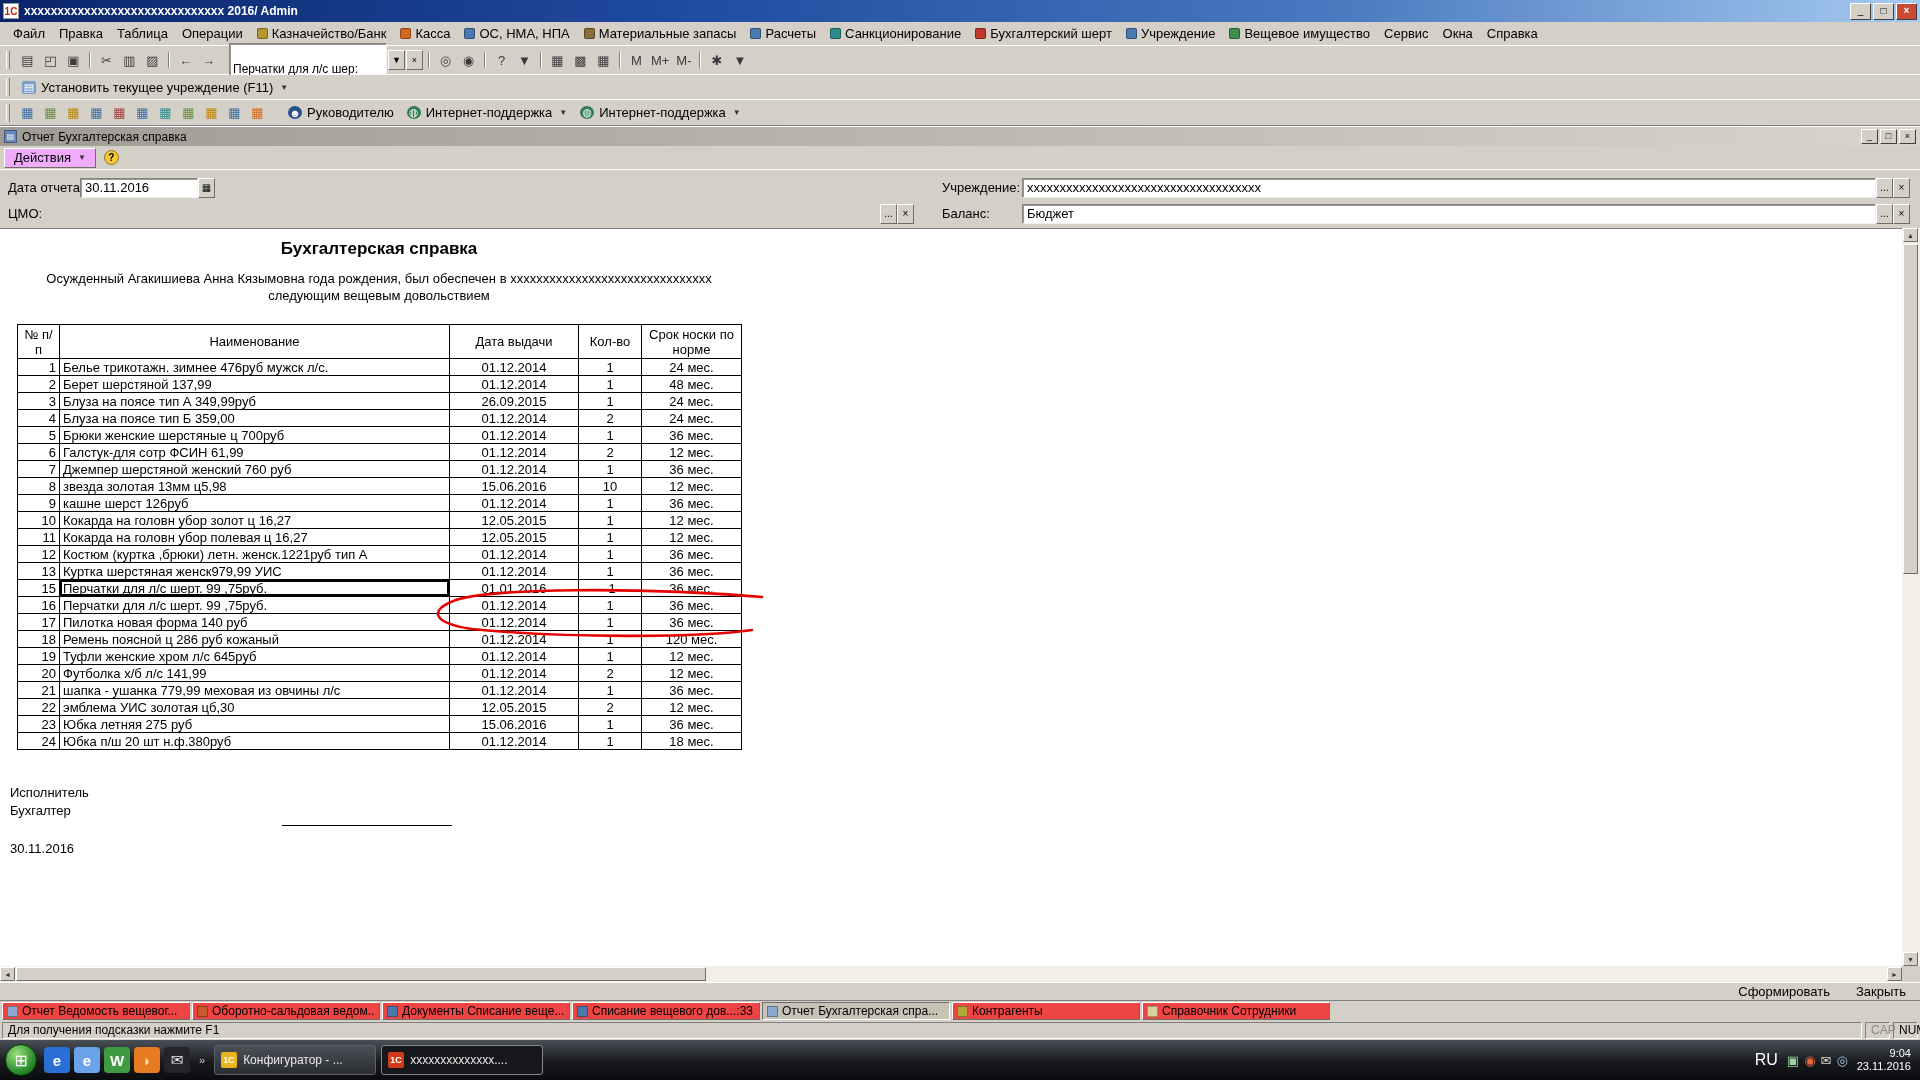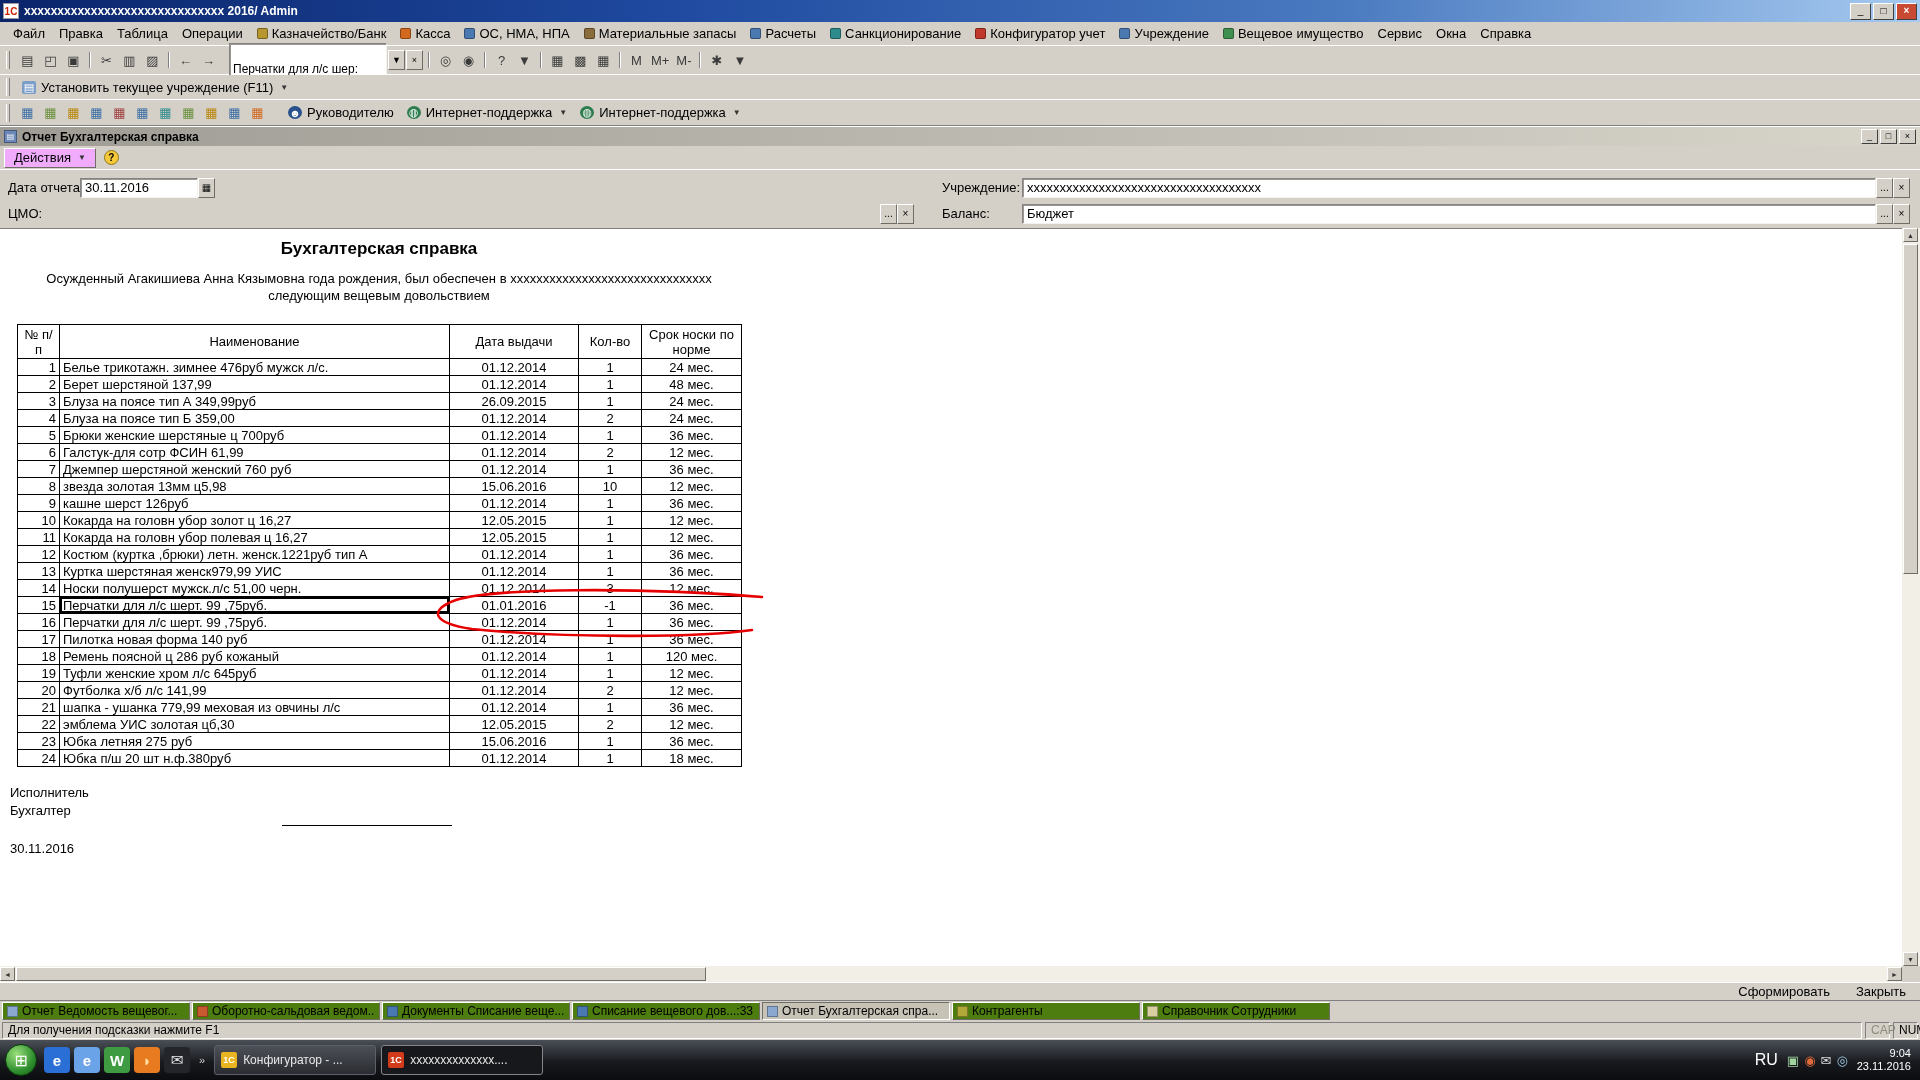--- a/index.html
+++ b/index.html
@@ -25,21 +25,21 @@
 .tbtn{min-width:23px;height:22px;display:flex;align-items:center;justify-content:center;font-size:13px;color:#3a3a3a;padding:0 3px;position:relative;flex:none}
 .tbtn.grp{margin-left:10px}
 .tbtn.grp::before{content:"";position:absolute;left:-6px;top:3px;height:16px;border-left:1px solid #808080;border-right:1px solid #fff}
 .combo{width:158px;height:25px;background:#fff;border:1px solid;border-color:#848284 #f4f2ec #f4f2ec #848284;box-shadow:inset 1px 1px 0 #9a9890;font-size:12px;line-height:18px;padding:16px 3px;white-space:nowrap;overflow:hidden;margin-left:8px;flex:none}
 .sqbtn{width:17px;height:20px;background:#d4d0c8;border:1px solid;border-color:#fff #6f6d66 #6f6d66 #fff;font-size:9px;display:flex;align-items:center;justify-content:center;flex:none}
 .tb-label{display:flex;align-items:center;gap:5px;padding:0 6px;white-space:nowrap}
 .tb-ico{width:14px;height:13px;border-radius:2px;display:inline-flex;align-items:center;justify-content:center;font-size:11px;flex:none}
 .caret{font-size:8px;color:#333;margin-left:2px}
 
 #doctitle{position:absolute;left:0;top:126px;width:1920px;height:20px;background:linear-gradient(90deg,#9e9c94,#d8d5cb);display:flex;align-items:center;gap:5px;padding:0 4px;border-top:1px solid #fff}
-#doctitle .dtext{flex:1;font-size:12px;font-weight:bold;white-space:nowrap;overflow:hidden}
+#doctitle .dtext{flex:1;font-size:12px;font-weight:normal;white-space:nowrap;overflow:hidden}
 .dico{width:13px;height:13px;background:#6b88b8;border:1px solid #44597c;display:flex;align-items:center;justify-content:center;color:#fff;font-size:8px;flex:none}
 .dbtn{width:17px;height:15px;background:#d4d0c8;border:1px solid;border-color:#fff #404040 #404040 #fff;font-size:9px;line-height:12px;text-align:center}
 #actionsbar{position:absolute;left:0;top:146px;width:1920px;height:24px;background:#d4d0c8;display:flex;align-items:center;padding-left:4px;border-bottom:1px solid #fff}
 .act-btn{display:flex;align-items:center;gap:5px;padding:2px 9px;height:20px;border:1px solid;border-color:#fff #6f6d66 #6f6d66 #fff;background:#f0abfc}
 .helpico{width:15px;height:15px;border-radius:50%;background:#f4c838;border:1px solid #907718;display:flex;align-items:center;justify-content:center;font-size:10px;font-weight:bold;margin-left:8px}
 #fields{position:absolute;left:0;top:170px;width:1920px;height:58px;background:#d4d0c8}
 .flabel{position:absolute;font-size:13px;line-height:20px;white-space:nowrap}
 .finput{position:absolute;height:20px;background:#fff;border:1px solid;border-color:#848284 #f4f2ec #f4f2ec #848284;box-shadow:inset 1px 1px 0 #9a9890;font-size:13px;line-height:18px;padding:0 4px;white-space:nowrap;overflow:hidden}
 .fbtn{position:absolute;width:17px;height:20px;background:#d4d0c8;border:1px solid;border-color:#fff #6f6d66 #6f6d66 #fff;font-size:10px;text-align:center;line-height:17px}
 
@@ -60,21 +60,21 @@
 .scroll{background:#f1efe6;position:absolute}
 #vscroll{left:1902px;top:228px;width:18px;height:738px}
 #hscroll{left:0;top:966px;width:1902px;height:16px}
 #scorner{position:absolute;left:1902px;top:966px;width:18px;height:16px;background:#d4d0c8}
 .sarrow{position:absolute;width:15px;height:14px;background:#d4d0c8;border:1px solid;border-color:#fff #6f6d66 #6f6d66 #fff;font-size:7px;display:flex;align-items:center;justify-content:center;color:#333}
 .sthumb{position:absolute;background:#d4d0c8;border:1px solid;border-color:#fff #6f6d66 #6f6d66 #fff}
 
 #btnrow{position:absolute;left:0;top:982px;width:1920px;height:18px;background:#d4d0c8;display:flex;justify-content:flex-end;align-items:center;gap:26px;padding-right:14px;border-top:1px solid #fff}
 .flatbtn{font-size:13px;white-space:nowrap}
 #tabsrow{position:absolute;left:0;top:1000px;width:1920px;height:20px;background:#d4d0c8;display:flex;gap:2px;padding:1px 2px;border-top:1px solid #808080}
-.wtab{width:188px;height:18px;background:#4d7c0f;border:1px solid;border-color:#fff #6f6d66 #6f6d66 #fff;display:flex;align-items:center;gap:4px;padding:0 4px;font-size:12px;overflow:hidden;white-space:nowrap;flex:none}
+.wtab{width:188px;height:18px;background:#ef4444;border:1px solid;border-color:#fff #6f6d66 #6f6d66 #fff;display:flex;align-items:center;gap:4px;padding:0 4px;font-size:12px;overflow:hidden;white-space:nowrap;flex:none}
 .wtab.active{border-color:#6f6d66 #fff #fff #6f6d66;background:#c6c2b6}
 .wtab-ico{width:11px;height:11px;flex:none;border:1px solid rgba(0,0,0,.3)}
 .wtab-label{overflow:hidden;white-space:nowrap}
 #statusbar{position:absolute;left:0;top:1020px;width:1920px;height:20px;background:#d4d0c8;display:flex;align-items:center;gap:3px;padding:0 2px}
 .spanel{height:17px;border:1px solid;border-color:#808080 #fff #fff #808080;font-size:12px;line-height:15px;padding:0 5px}
 #shint{flex:1}
 .skey{width:25px;text-align:left}
 #scap{color:#8d8b7d}
 
 #taskbar{position:absolute;left:0;top:1040px;width:1920px;height:40px;background:linear-gradient(#4a4f57,#181a1e 55%,#0b0c0f);display:flex;align-items:center;padding:0 5px;gap:7px}
@@ -149,21 +149,21 @@
       <span>Расчеты</span>
     </span>
 
     <span class="menu-item">
       <span class="menu-ico" style="background: rgb(46, 139, 139);"></span>
       <span>Санкционирование</span>
     </span>
 
     <span class="menu-item">
       <span class="menu-ico" style="background: rgb(192, 57, 43);"></span>
-      <span>Конфигуратор учет</span>
+      <span>Бухгалтерский шерт</span>
     </span>
 
     <span class="menu-item">
       <span class="menu-ico" style="background: rgb(74, 120, 176);"></span>
       <span>Учреждение</span>
     </span>
 
     <span class="menu-item">
       <span class="menu-ico" style="background: rgb(63, 143, 79);"></span>
       <span>Вещевое имущество</span>
@@ -446,27 +446,20 @@
         </tr>
 
         <tr>
           <td class="c-num">13</td>
           <td class="c-name">Куртка  шерстяная   женск979,99 УИС</td>
           <td class="c-date">01.12.2014</td>
           <td class="c-qty">1</td>
           <td class="c-term">36 мес.</td>
         </tr>
 
-        <tr>
-          <td class="c-num">14</td>
-          <td class="c-name">Носки  полушерст  мужск.л/с 51,00 черн.</td>
-          <td class="c-date">01.12.2014</td>
-          <td class="c-qty">3</td>
-          <td class="c-term">12 мес.</td>
-        </tr>
 
         <tr class="sel">
           <td class="c-num">15</td>
           <td class="c-name">Перчатки для л/с шерт. 99 ,75руб.</td>
           <td class="c-date">01.01.2016</td>
           <td class="c-qty">-1</td>
           <td class="c-term">36 мес.</td>
         </tr>
 
         <tr>

